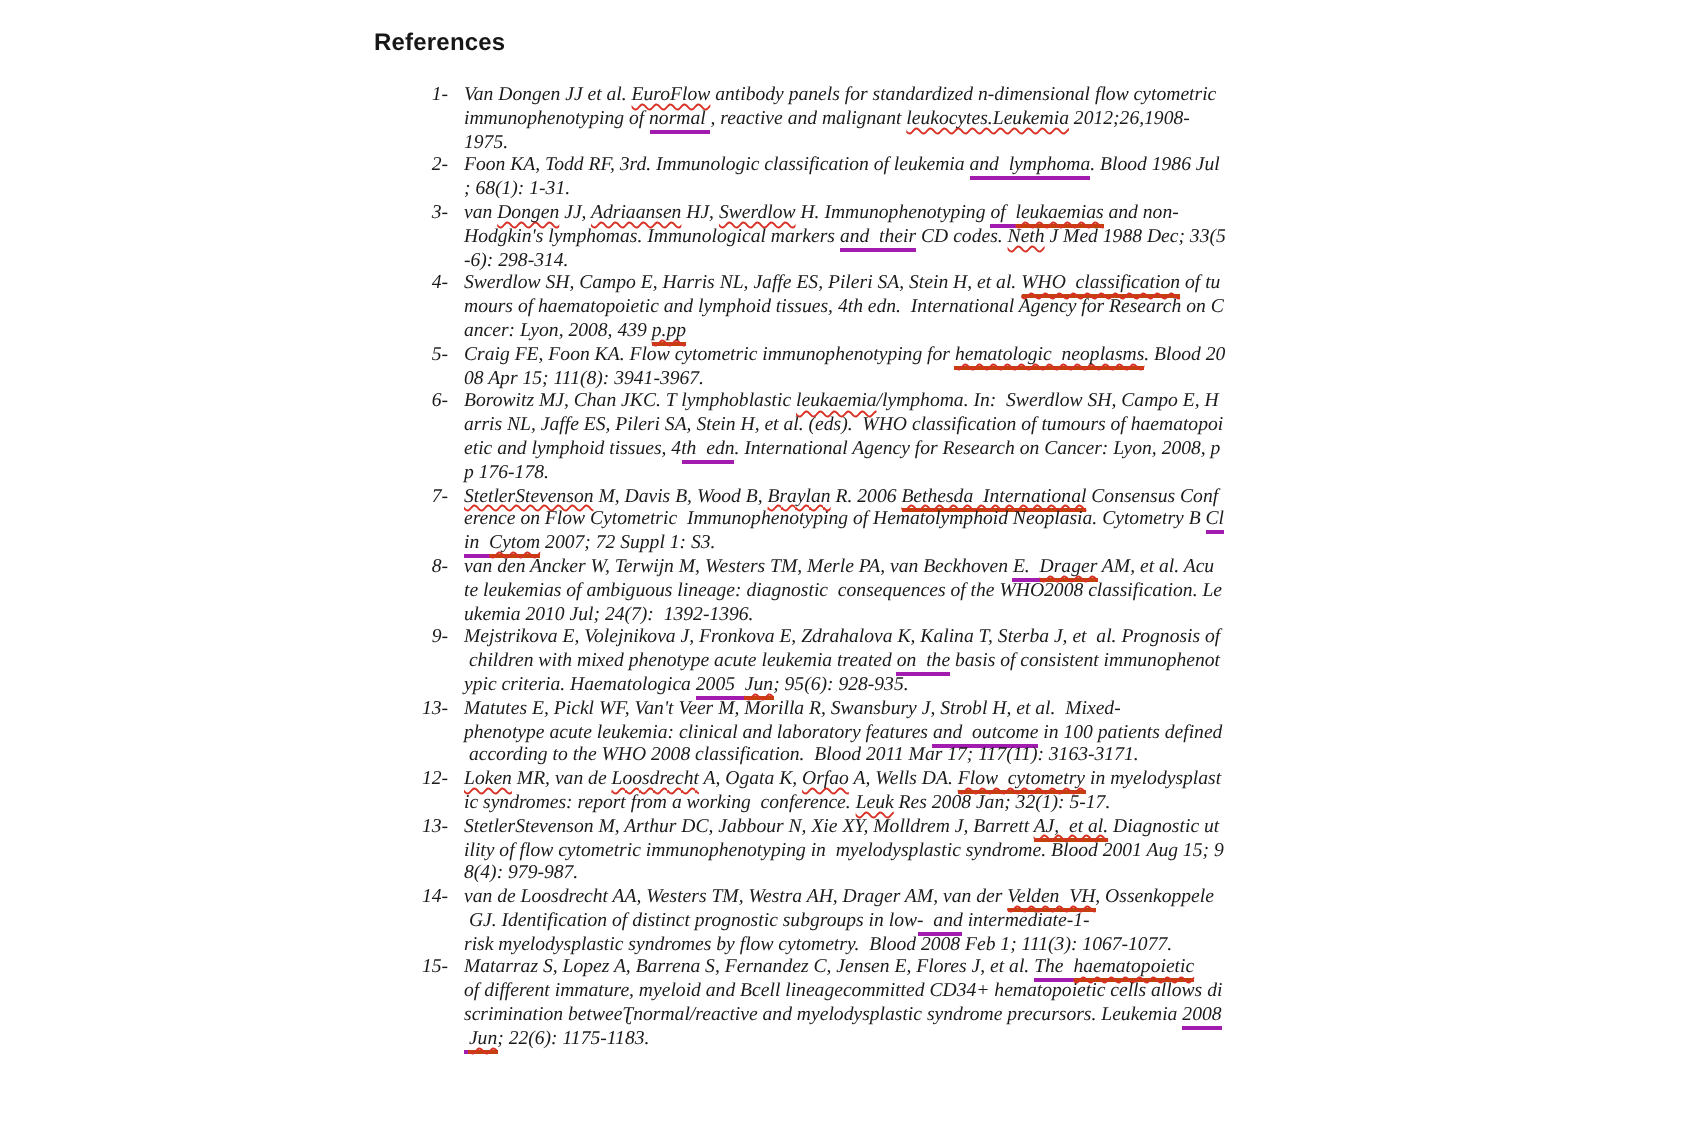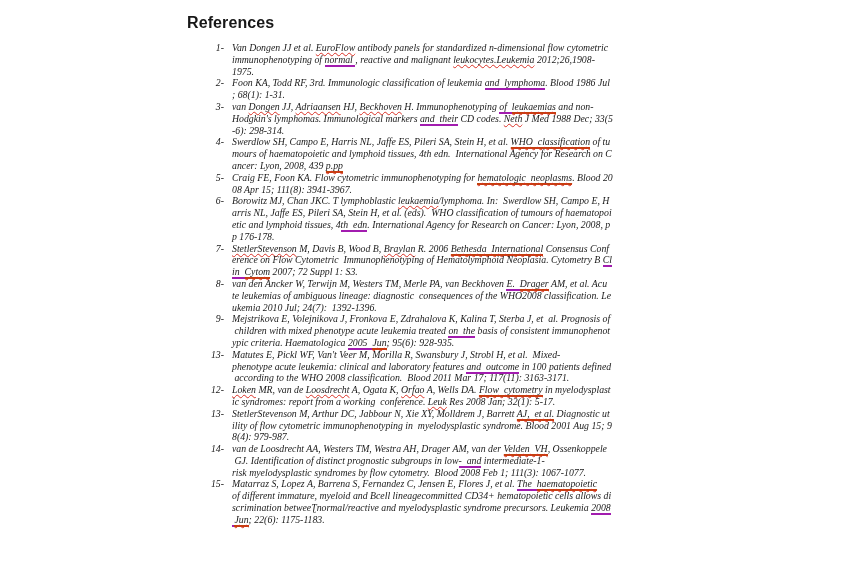--- a/index.html
+++ b/index.html
@@ -7,21 +7,21 @@
     width:850px;height:567px;
     background:#ffffff;
     overflow:hidden;
     position:relative;
     font-family:"Liberation Serif", serif;
   }
   .doc-heading{
     position:absolute;
     left:187px;top:14px;
     font-family:"Liberation Sans", sans-serif;
-    font-size:16px;
+    font-size:12px;
     font-weight:600;
     color:#171717;
     letter-spacing:0.1px;
   }
   .ref-list{
     position:absolute;
     left:204px;top:42px;
     width:470px;
     list-style:none;
     margin:0;padding:0;
@@ -70,21 +70,21 @@
 immunophenotyping of </span><span class="sp-blue">normal </span><span>, reactive and malignant </span><span class="sp-red">leukocytes.Leukemia</span><span> 2012;26,1908-
 1975.</span></div>
     </li>
     <li class="ref">
       <span class="num">2-</span>
       <div class="txt"><span>Foon KA, Todd RF, 3rd. Immunologic classification of leukemia </span><span class="sp-blue">and  lymphoma</span><span>. Blood 1986 Jul
 ; 68(1): 1-31.</span></div>
     </li>
     <li class="ref">
       <span class="num">3-</span>
-      <div class="txt"><span>van </span><span class="sp-red">Dongen</span><span> JJ, </span><span class="sp-red">Adriaansen</span><span> HJ, </span><span class="sp-red">Beckhoven</span><span> H. Immunophenotyping </span><span class="sp-blue">of  </span><span class="sp-red sp-blue">leukaemias</span><span> and non-
+      <div class="txt"><span>van </span><span class="sp-red">Dongen</span><span> JJ, </span><span class="sp-red">Adriaansen</span><span> HJ, </span><span class="sp-red">Swerdlow</span><span> H. Immunophenotyping </span><span class="sp-blue">of  </span><span class="sp-red sp-blue">leukaemias</span><span> and non-
 Hodgkin's lymphomas. Immunological markers </span><span class="sp-blue">and  their</span><span> CD codes. </span><span class="sp-red">Neth</span><span> J Med 1988 Dec; 33(5
 -6): 298-314.</span></div>
     </li>
     <li class="ref">
       <span class="num">4-</span>
       <div class="txt"><span>Swerdlow SH, Campo E, Harris NL, Jaffe ES, Pileri SA, Stein H, et al. </span><span class="sp-red sp-blue">WHO  classification</span><span> of tu
 mours of haematopoietic and lymphoid tissues, 4th edn.  International Agency for Research on C
 ancer: Lyon, 2008, 439 </span><span class="sp-red sp-blue">p.pp</span></div>
     </li>
     <li class="ref">

